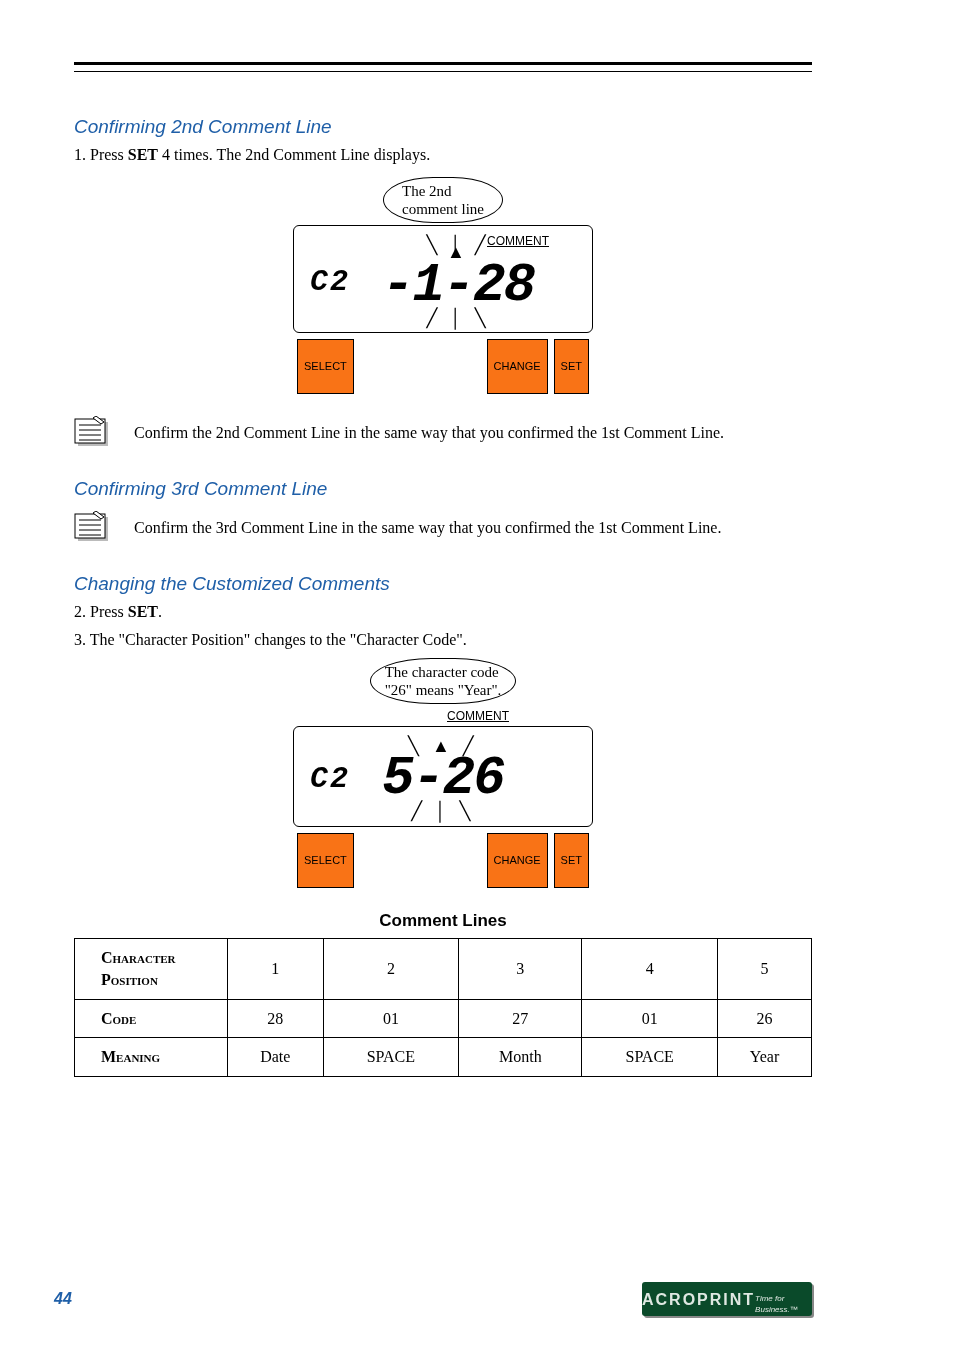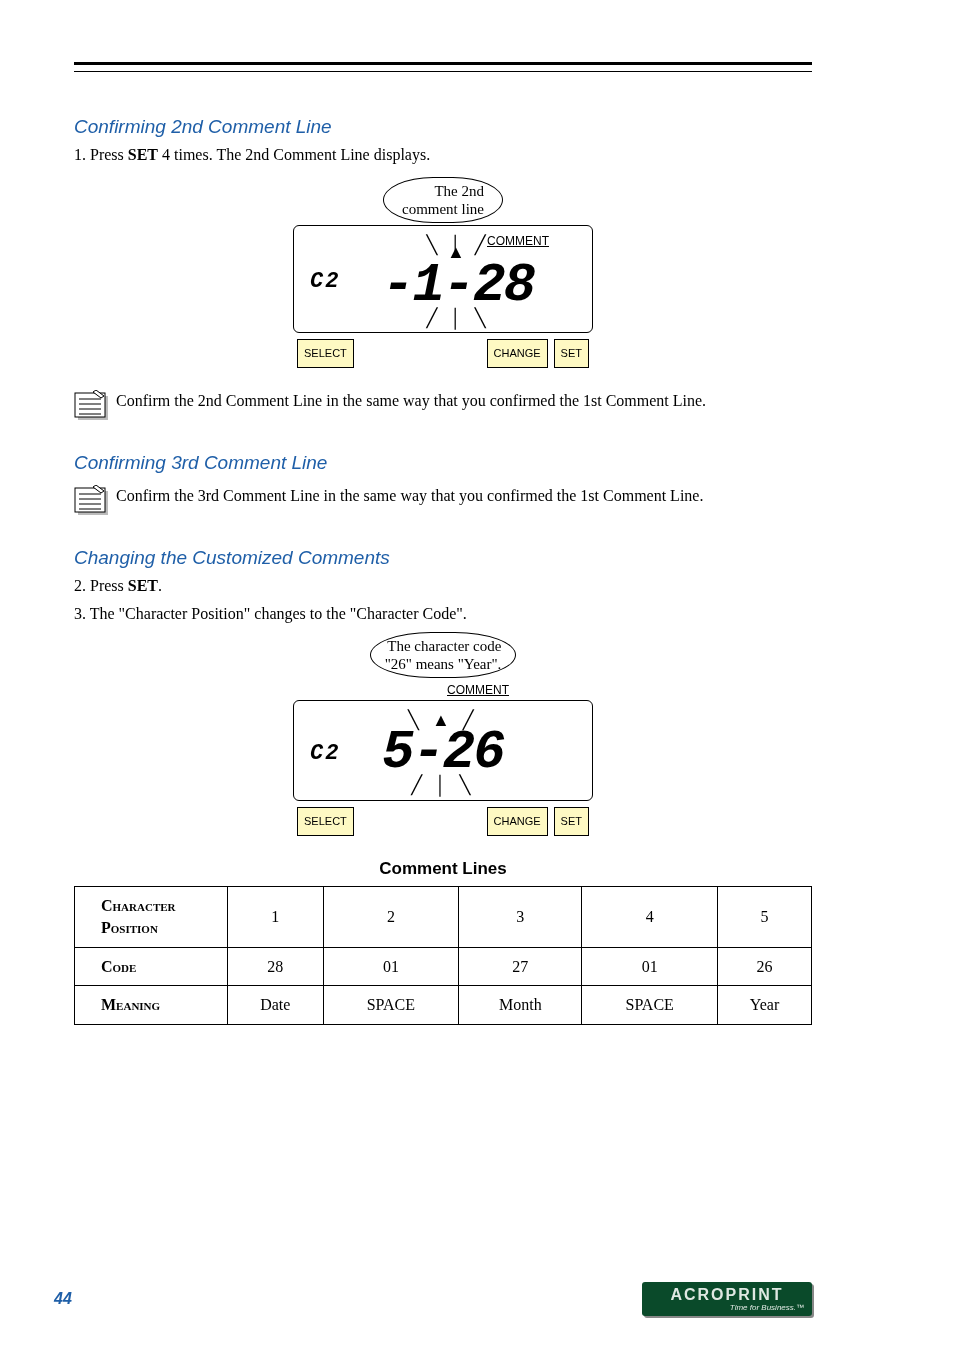--- a/index.html
+++ b/index.html
@@ -55,21 +55,21 @@
     width: 300px;
     margin: 12px auto 22px auto;
     position: relative;
   }
   .callout-bubble {
     border: 1px solid #000;
     border-radius: 50% / 60%;
     padding: 4px 18px;
     width: max-content;
     margin: 0 auto 2px auto;
-    text-align: right;
+    text-align: left;
     font-size: 15px;
     background: #fff;
     position: relative;
     line-height: 1.2;
   }
   .comment-label {
     font-family: Arial, Helvetica, sans-serif;
     font-size: 12px;
     text-decoration: underline;
     position: absolute;
@@ -82,21 +82,21 @@
     padding: 16px 16px 10px 16px;
     position: relative;
     display: flex;
     align-items: center;
     gap: 18px;
   }
   .lcd-small {
     font-family: "Courier New", monospace;
     font-style: italic;
     font-weight: 700;
-    font-size: 22px;
+    font-size: 30px;
     letter-spacing: 2px;
     width: 54px;
   }
   .lcd-big-wrap {
     position: relative;
   }
   .tick-marks {
     font-size: 18px;
     text-align: center;
     letter-spacing: 4px;
@@ -116,29 +116,30 @@
   .btn-row {
     display: flex;
     justify-content: space-between;
     margin-top: 6px;
     padding: 0 4px;
   }
   .mini-btn {
     border: 1px solid #000;
     font-family: Arial, Helvetica, sans-serif;
     font-size: 11px;
-    padding: 6px 6px;
-    background: #fef9c3;
+    padding: 19px 6px;
+    background: #f97316;
   }
   .btn-row .right-group { display: flex; gap: 6px; }
 
   
   .note {
     display: flex;
-    align-items: flex-start;
+    align-items: center;
+    gap: 18px;
     margin: 10px 0 26px 0;
   }
   .note-icon {
     width: 42px;
     height: 34px;
     flex-shrink: 0;
   }
   .note-text { flex: 1; }
 
   
@@ -178,21 +179,21 @@
     position: absolute;
     right: 74px;
     bottom: 36px;
     width: 170px;
     height: 34px;
     background: #0a4a2a;
     border-radius: 3px;
     color: #dfe8e2;
     font-family: Arial, Helvetica, sans-serif;
     display: flex;
-    flex-direction: column;
+    flex-direction: row;
     align-items: center;
     justify-content: center;
     box-shadow: 2px 2px 0 #888;
     padding-top: 2px;
     box-sizing: border-box;
   }
   .logo .brand {
     font-weight: 800;
     font-size: 16px;
     letter-spacing: 2px;

